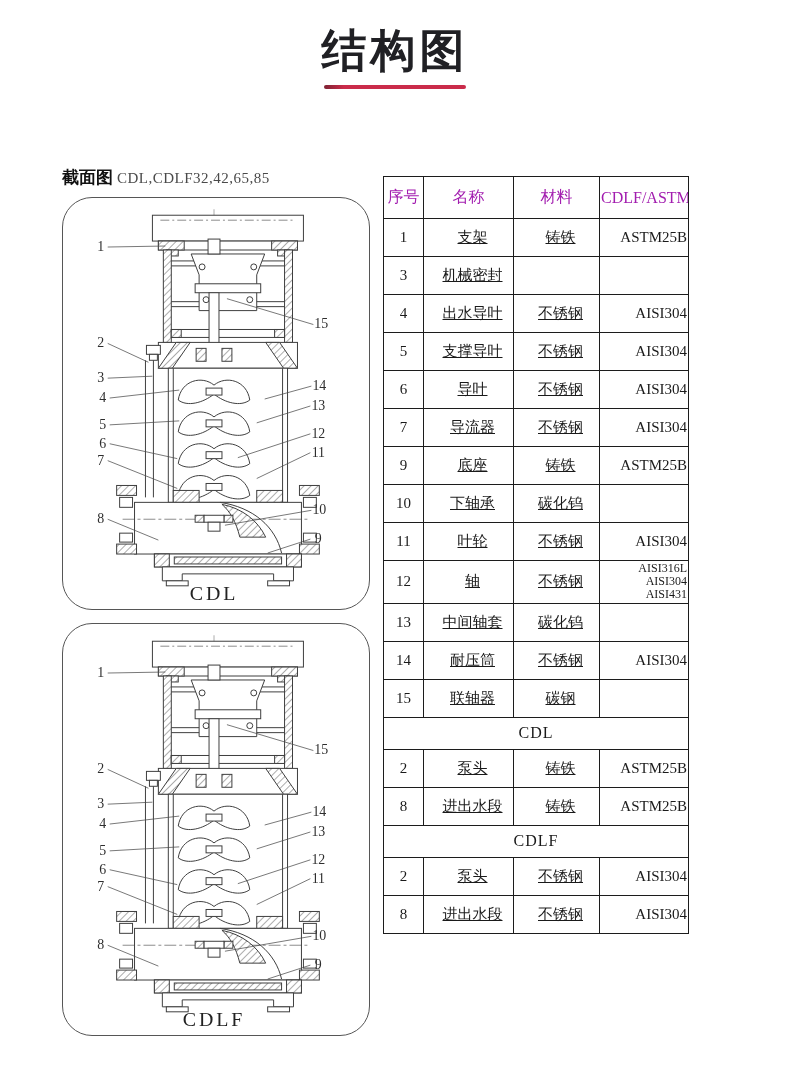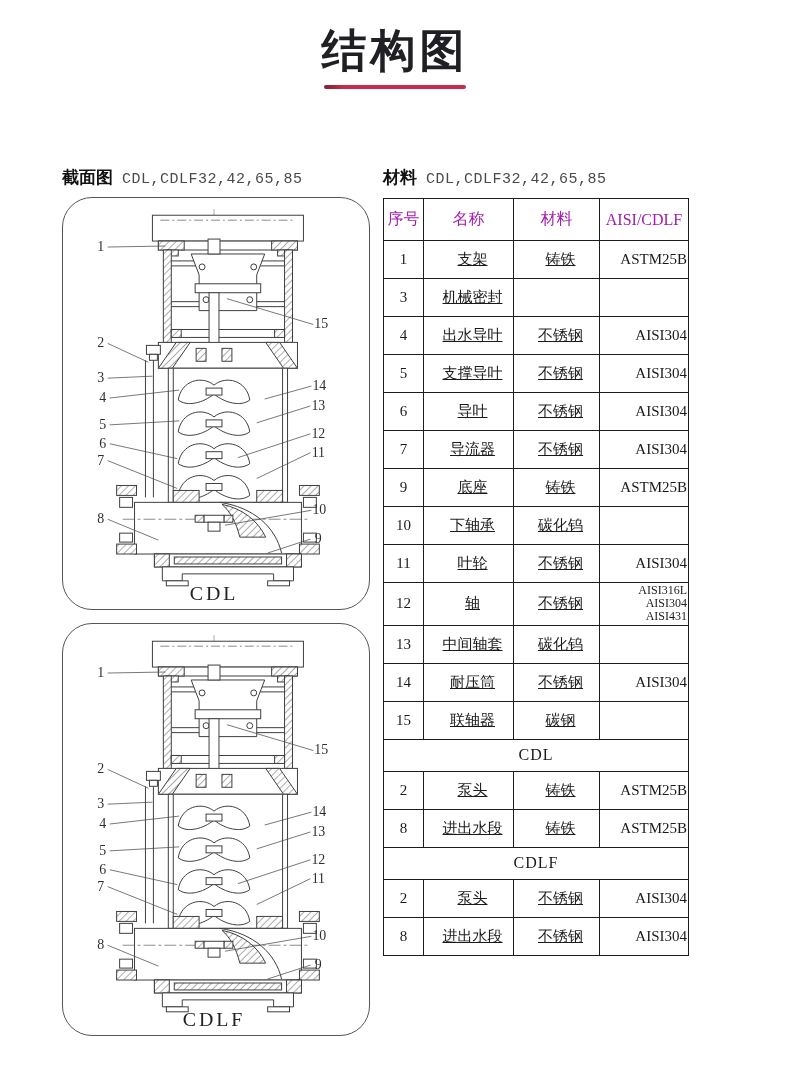--- a/index.html
+++ b/index.html
@@ -9,22 +9,22 @@
   .title-wrap{position:absolute;top:0;left:0;width:100%;text-align:center;}
   .page-title{margin:24px 0 0 0;font-family:"Liberation Sans",sans-serif;font-weight:800;
               font-size:45px;letter-spacing:4px;color:#202024;line-height:1.2;}
   .title-underline{width:142px;height:4px;margin:7px auto 0 auto;border-radius:3px;
                    background:linear-gradient(90deg,#7e2333 0%,#ca2b4a 14%,#ca2b4a 100%);}
   
   .col-left{position:absolute;left:62px;top:167px;width:308px;}
   .col-right{position:absolute;left:383px;top:167px;width:306px;}
   .sec-head{height:22px;line-height:22px;white-space:nowrap;}
   .sec-head-cn{font-family:"Liberation Sans",sans-serif;font-weight:700;font-size:17px;color:#111;}
-  .sec-head-models{font-family:Liberation Mono, monospace;font-size:15px;color:#4a4a4a;
-                   margin-left:5px;letter-spacing:0.5px;}
+  .sec-head-models{font-family:Liberation Serif, serif;font-size:15px;color:#4a4a4a;
+                   letter-spacing:0.5px;}
   
   .diagram-box{margin-top:8px;height:411px;border:1.4px solid #565656;border-radius:30px;
                overflow:hidden;background:#fff;}
   .diagram-box + .diagram-box{margin-top:13px;}
   .diagram-box svg{display:block;width:100%;height:100%;}
   .callout-num{font-family:"Liberation Serif",serif;font-size:14px;fill:#2e2e2e;}
   .dlabel{font-family:"Liberation Serif",serif;font-size:20px;letter-spacing:3px;fill:#222;}
   
   table.materials{width:100%;border-collapse:collapse;margin-top:9px;table-layout:fixed;}
   table.materials th,table.materials td{border:1.5px solid #1c1c1c;overflow:hidden;}
@@ -277,37 +277,33 @@
             <text class="callout-num" x="257" y="259" text-anchor="middle">11</text>
             <text class="callout-num" x="258" y="317" text-anchor="middle">10</text>
             <text class="callout-num" x="257" y="346" text-anchor="middle">9</text>
           </g>
           <text class="dlabel" x="152" y="403" text-anchor="middle">CDLF</text>
         </svg>
       </div>
   </div>
 
   <div class="col-right">
-    <div class="sec-head">
-      <span class="sec-head-cn">材料</span>
-      <span class="sec-head-models">CDL,CDLF32,42,65,85</span>
-    </div>
     <table class="materials" id="mat-table">
       <colgroup>
           <col style="width:40px">
           <col style="width:90px">
           <col style="width:86px">
           <col>
         </colgroup>
       <thead>
           <tr id="mat-head-row">
             <th>序号</th>
             <th>名称</th>
             <th>材料</th>
-            <th>AISI/CDLF</th>
+            <th>CDLF/ASTM</th>
           </tr>
         </thead>
       <tbody id="mat-body">
           <tr>
             <td class="cell-no">1</td>
             <td class="cell-name">支架</td>
             <td class="cell-mat">铸铁</td>
             <td class="cell-std">ASTM25B</td>
           </tr>
           <tr>

